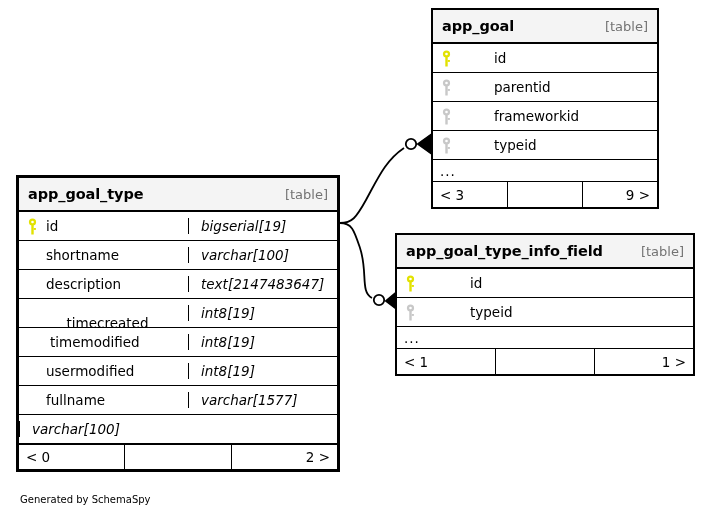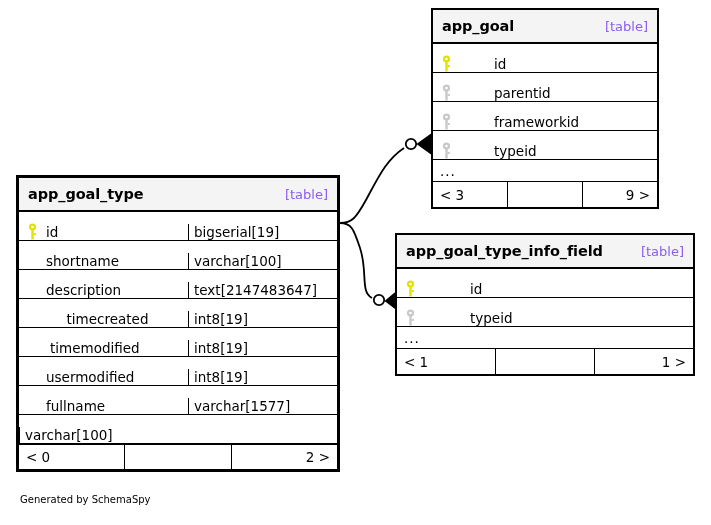--- a/index.html
+++ b/index.html
@@ -49,54 +49,55 @@
   .tname {
     font-weight: bold;
     font-size: 14.5px;
     color: #000;
     letter-spacing: -0.1px;
     white-space: nowrap;
   }
   .ttag {
     margin-left: auto;
     font-size: 13px;
-    color: #8b5cf6;
+    color: #737373;
     white-space: nowrap;
   }
 
   .row {
     display: flex;
-    align-items: flex-end;
+    align-items: center;
     height: 29px;
     border-bottom: 1.5px solid #000000;
     box-sizing: border-box;
   }
   .row:last-child { border-bottom: none; }
 
   .cell-name {
     display: flex;
     align-items: center;
     gap: 8px;
     padding-left: 8px;
     box-sizing: border-box;
     font-size: 13.5px;
     color: #000;
     white-space: nowrap;
     flex: 0 0 auto;
   }
   .cell-type {
     display: flex;
     align-items: center;
-    padding-left: 5px;
+    padding-left: 12px;
     box-sizing: border-box;
     font-size: 13.5px;
     color: #000;
     white-space: nowrap;
     border-left: 1.5px solid #000000;
     flex: 1 1 auto;
+    font-style: italic;
   }
   .name-indent { padding-left: 34px; }
   .name-indent-wide { padding-left: 46px; }
 
   .ellipsis-row {
     display: flex;
     align-items: center;
     height: 22px;
     padding-left: 7px;
     font-size: 13.5px;

